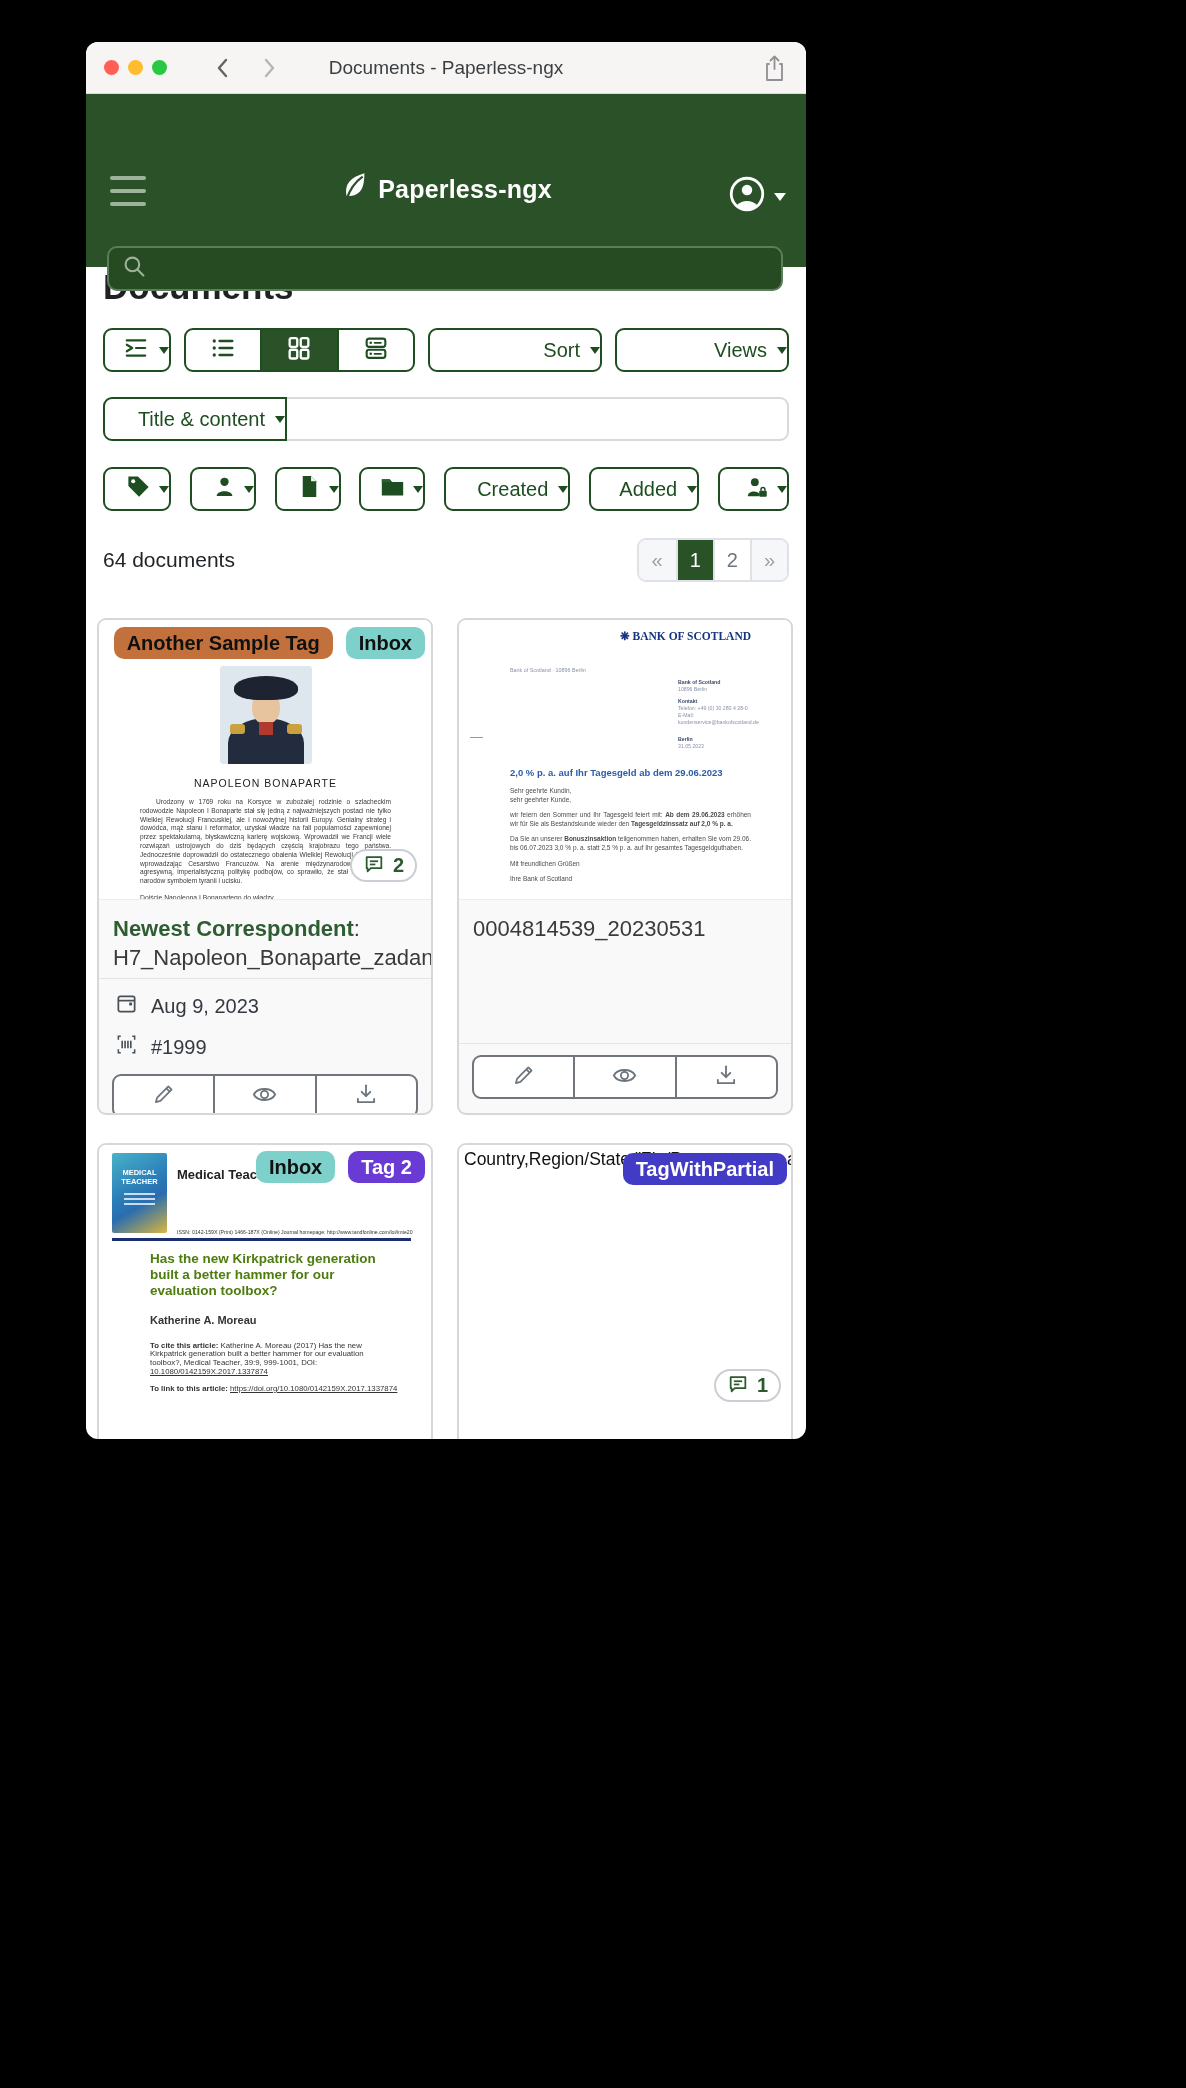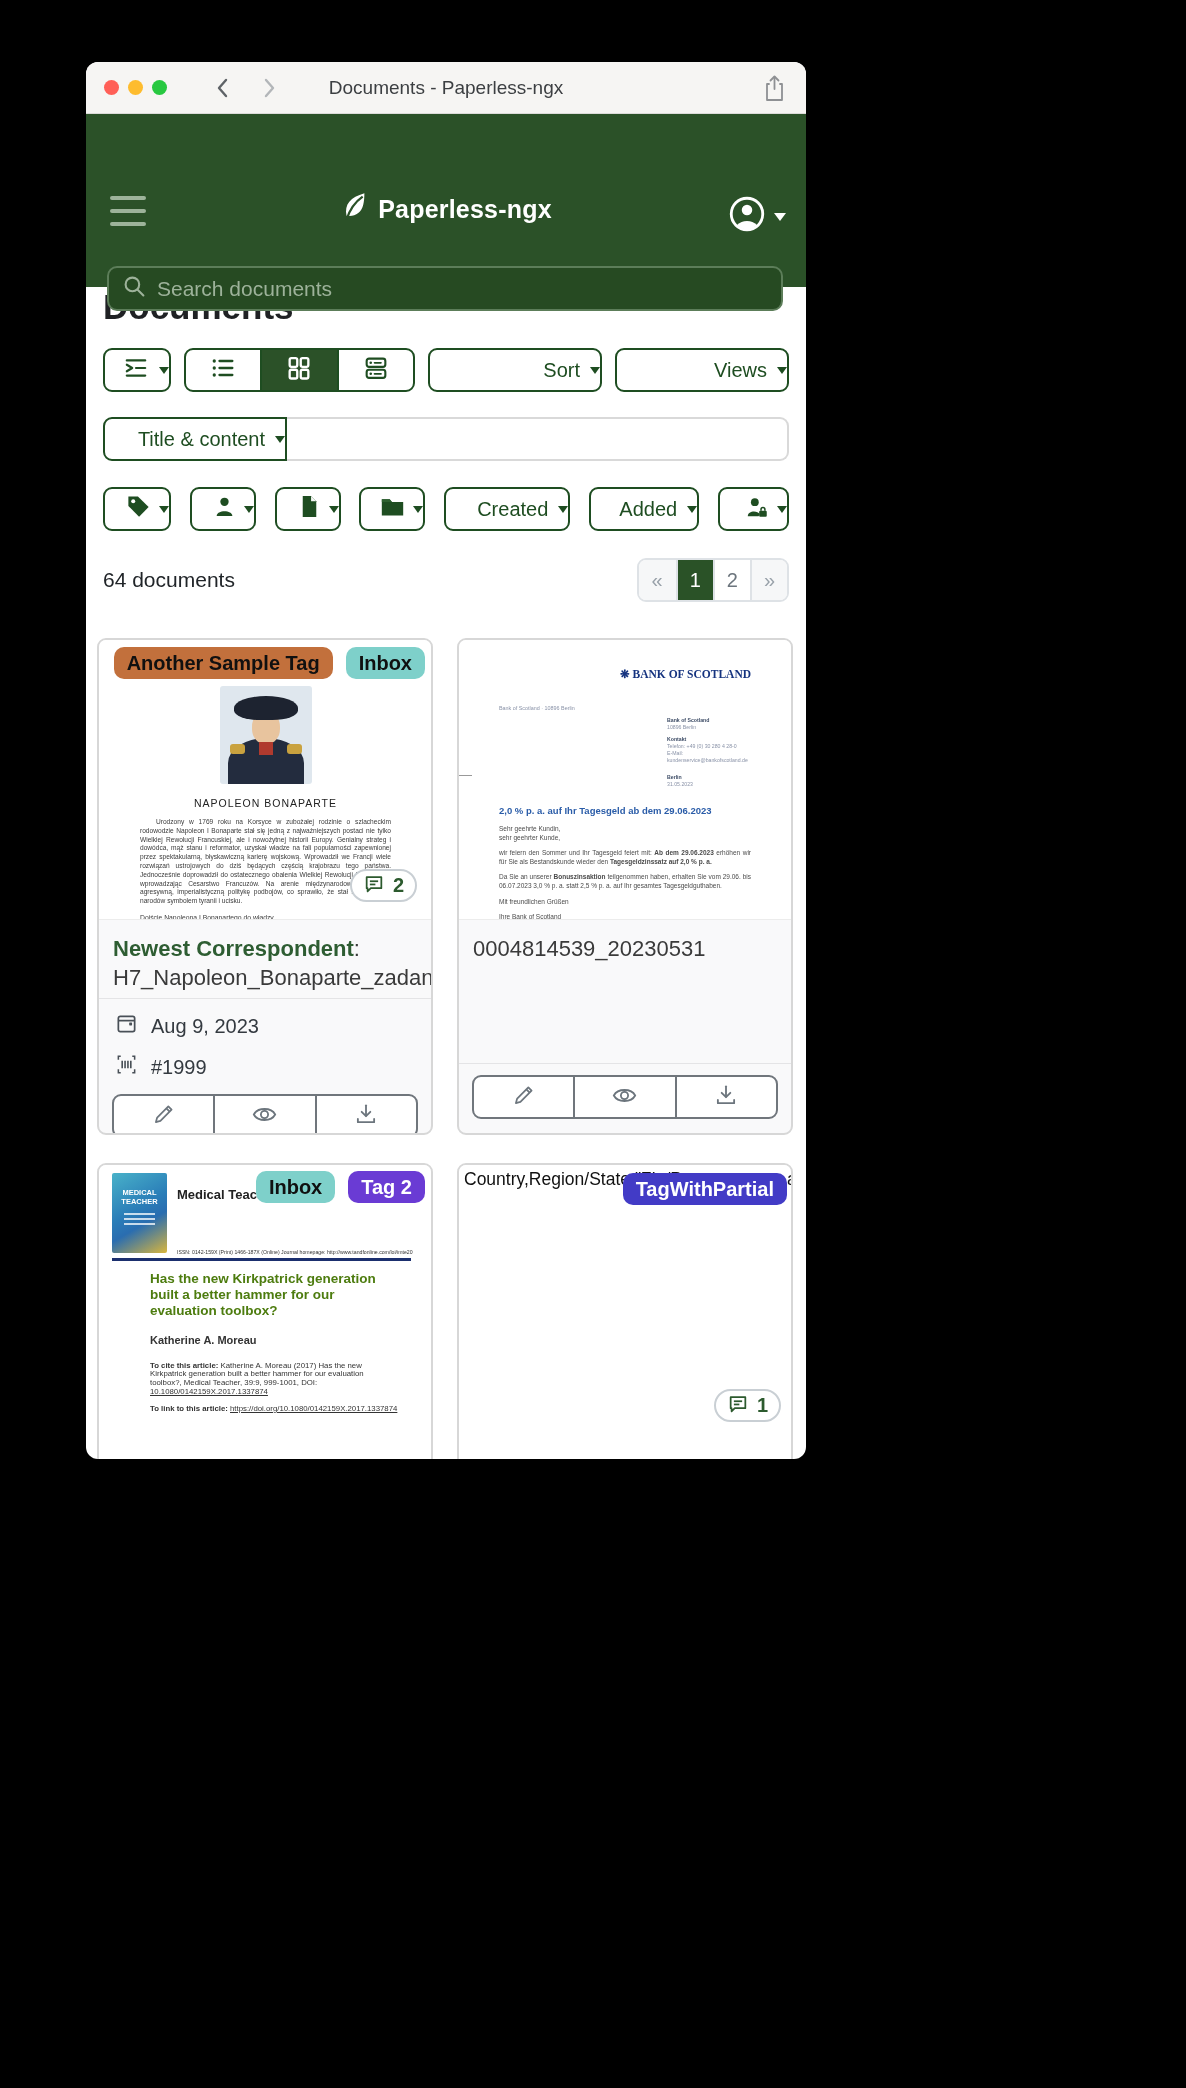--- a/index.html
+++ b/index.html
@@ -1,17 +1,17 @@
 <!DOCTYPE html>
 <html><head>
 <meta charset="utf-8">
 <style>
   * { margin:0; padding:0; box-sizing:border-box; }
   html,body { width:1186px; height:2088px; background:#000; font-family:"Liberation Sans","DejaVu Sans",sans-serif; }
-  .window { position:absolute; left:86px; top:62px; width:720px; height:1397px; background:#fff; border-radius:12px; overflow:hidden; }
+  .window { position:absolute; left:86px; top:42px; width:720px; height:1397px; background:#fff; border-radius:12px; overflow:hidden; }
 
   
   .titlebar { height:52px; background:#f6f5f3; border-bottom:1px solid #dcdbd9; display:flex; align-items:center; position:relative; }
   .lights { display:flex; gap:9px; margin-left:18px; }
   .light { width:15px; height:15px; border-radius:50%; }
   .light.red{background:#ff5f57}.light.yellow{background:#febc2e}.light.green{background:#28c840}
   .navchev { margin-left:46px; display:flex; gap:26px; }
   .navchev svg { display:block; }
   .tb-title { position:absolute; left:0; right:0; text-align:center; font-size:19px; color:#3c3f42; font-weight:500; pointer-events:none; }
   .share { position:absolute; right:20px; top:13px; }
@@ -86,21 +86,21 @@
   .np-face { position:absolute; left:32px; top:24px; width:28px; height:34px; background:#e8c49e; border-radius:50% 50% 45% 45%; }
   .np-coat { position:absolute; left:8px; top:52px; width:76px; height:50px; background:#232c3e; border-radius:50% 50% 0 0; }
   .np-collar { position:absolute; left:39px; top:56px; width:14px; height:13px; background:#b03a2e; }
   .np-ep1,.np-ep2 { position:absolute; top:58px; width:15px; height:10px; background:#c9a23f; border-radius:3px; }
   .np-ep1{left:10px} .np-ep2{right:10px}
   .np-name { text-align:center; font-size:10.5px; letter-spacing:1px; color:#222; margin-top:13px; }
   .np-para { margin-top:9px; font-size:6.6px; line-height:8.8px; text-align:justify; color:#3a3a3a; text-indent:16px; }
   .np-sub { margin-top:8px; font-size:6.8px; color:#3a3a3a; }
 
   
-  .bk-doc { padding:27px 40px 0; font-size:6.5px; color:#4a4a4a; }
+  .bk-doc { padding:9px 40px 0; font-size:6.5px; color:#4a4a4a;margin-left:11px; }
   .bk-logo { text-align:right; font-family:"Liberation Serif",serif; font-weight:700; font-size:11.5px; color:#15337f; }
   .bk-sender { margin-top:24px; font-size:5.4px; color:#8a93a8; }
   .bk-cols { position:relative; height:78px; margin-top:4px; }
   .bk-right { position:absolute; left:168px; top:2px; font-size:5.2px; line-height:7px; color:#8a93a8; }
   .bk-right b { color:#3d4c66; }
   .bk-gap { height:5px; }
   .bk-fold { position:absolute; left:-40px; top:60px; width:13px; height:1px; background:#999; }
   .bk-subject { margin-top:12px; font-size:9.5px; font-weight:700; color:#2a5ca8; }
   .bk-line { margin-top:8px; line-height:9px; }
   .bk-body { margin-top:6px; line-height:9px; text-align:justify; }
@@ -191,21 +191,20 @@
       </span>
       <span class="caret"></span>
     </div>
     <div class="searchwrap">
       <span>
         <svg width="23" height="23" viewBox="0 0 22 22">
             <circle cx="9" cy="9" r="6.5" fill="none" stroke="#9db29a" stroke-width="2"></circle>
             <line x1="14" y1="14" x2="19.5" y2="19.5" stroke="#9db29a" stroke-width="2" stroke-linecap="round"></line>
           </svg>
       </span>
-      <input type="text" placeholder="Search documents" style="">
     </div>
   </div>
 
   <div class="content">
     <h1 class="pagetitle">Documents</h1>
 
     <div class="toolbar">
       <button class="btn select">
         <span>
           <svg width="26" height="26" viewBox="0 0 24 24">

